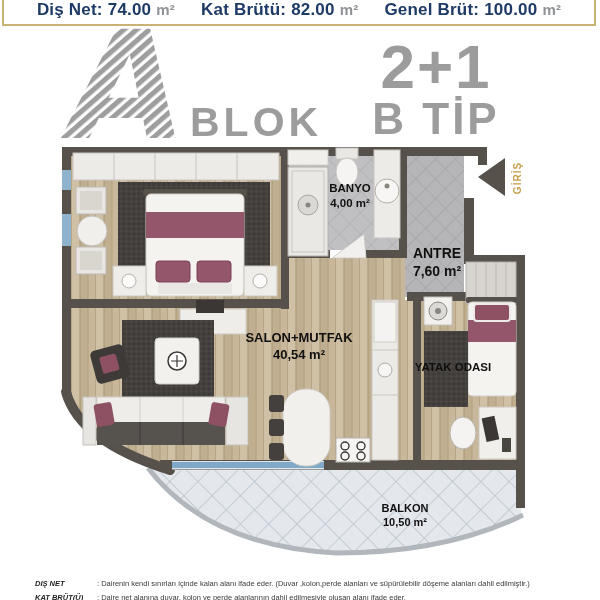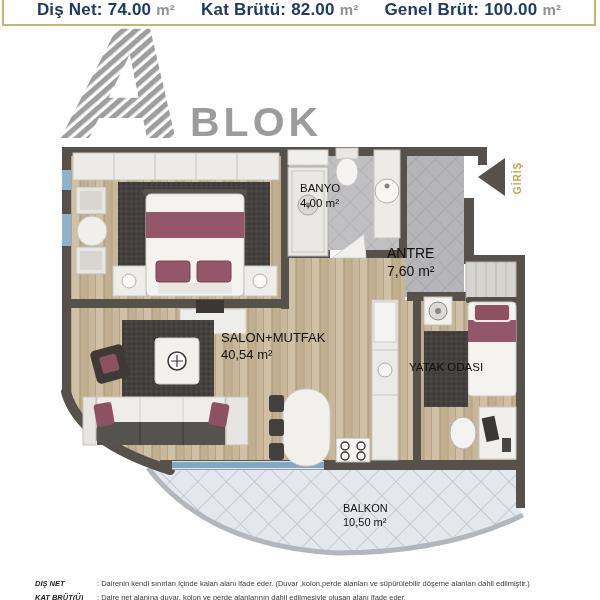--- a/index.html
+++ b/index.html
@@ -20,21 +20,21 @@
         color:#9c9c9c;letter-spacing:4px;}
   .brand-right{position:absolute;left:356px;top:38px;width:160px;text-align:center;
         color:#9c9c9c;font-weight:bold;}
   .unit-layout{font-size:62px;line-height:58px;letter-spacing:2px;}
   .unit-type{font-size:44px;line-height:46px;letter-spacing:3px;}
 
   
   .plan-svg{position:absolute;left:0;top:0;}
 
   
-  .room-label{position:absolute;color:#101010;font-weight:normal;
+  .room-label{position:absolute;text-align:center;color:#101010;font-weight:bold;
         line-height:1.3;white-space:nowrap;}
   .giris{position:absolute;left:489px;top:171px;width:58px;height:14px;line-height:14px;
         text-align:center;font-size:10px;font-weight:bold;color:#c59f4b;letter-spacing:1px;
         transform:rotate(-90deg);}
 
   
   .footnotes{position:absolute;left:27px;top:579px;width:566px;font-size:7.5px;color:#333;}
   .footrow{display:flex;margin-bottom:5px;padding-left:8px;}
   .footrow .term{flex:0 0 62px;font-weight:bold;font-style:italic;color:#222;}
   .footrow .def{flex:1;color:#3a3a3a;}
@@ -65,20 +65,24 @@
   <svg class="brand-a" width="170" height="130" viewBox="0 0 170 130">
     <defs>
       <pattern id="hatchA" width="9" height="9" patternUnits="userSpaceOnUse" patternTransform="rotate(45)">
         <rect width="9" height="9" fill="#ffffff"></rect>
         <rect width="5.5" height="9" fill="#9e9e9e"></rect>
       </pattern>
     </defs>
     <text x="84" y="114" text-anchor="middle" font-size="150" font-weight="bold" font-family="DejaVu Sans, sans-serif" fill="url(#hatchA)" transform="skewX(-8)">A</text>
   </svg>
   <div class="blok">BLOK</div>
+  <div class="brand-right">
+    <div class="unit-layout">2+1</div>
+    <div class="unit-type">B TİP</div>
+  </div>
 
   <svg class="plan-svg" width="600" height="600" viewBox="0 0 600 600">
     <defs>
       <pattern id="wood" width="24" height="24" patternUnits="userSpaceOnUse">
         <rect width="24" height="24" fill="#c8b79b"></rect>
         <rect x="0" width="8" height="24" fill="#cfc0a6"></rect>
         <rect x="8" width="8" height="24" fill="#c0ae90"></rect>
         <rect x="7.5" width="1" height="24" fill="#a7946f"></rect>
         <rect x="15.5" width="1" height="24" fill="#b3a07c"></rect>
         <rect x="23.5" width="0.5" height="24" fill="#a7946f"></rect>
@@ -234,21 +238,21 @@
     <div>4,00 m²</div>
   </div>
   <div class="room-label" style="left:387px;top:244px;width:100px;font-size:14px;">
     <div>ANTRE</div>
     <div>7,60 m²</div>
   </div>
   <div class="room-label" style="left:221px;top:330px;width:156px;font-size:13px;">
     <div>SALON+MUTFAK</div>
     <div>40,54 m²</div>
   </div>
-  <div class="room-label" style="left:409px;top:360px;width:124px;font-size:11.5px;">
+  <div class="room-label" style="left:391px;top:360px;width:124px;font-size:11.5px;">
     <div>YATAK ODASI</div>
   </div>
   <div class="room-label" style="left:343px;top:501px;width:124px;font-size:11px;">
     <div>BALKON</div>
     <div>10,50 m²</div>
   </div>
 
   <div class="giris">GİRİŞ</div>
 
   <div class="footnotes">

